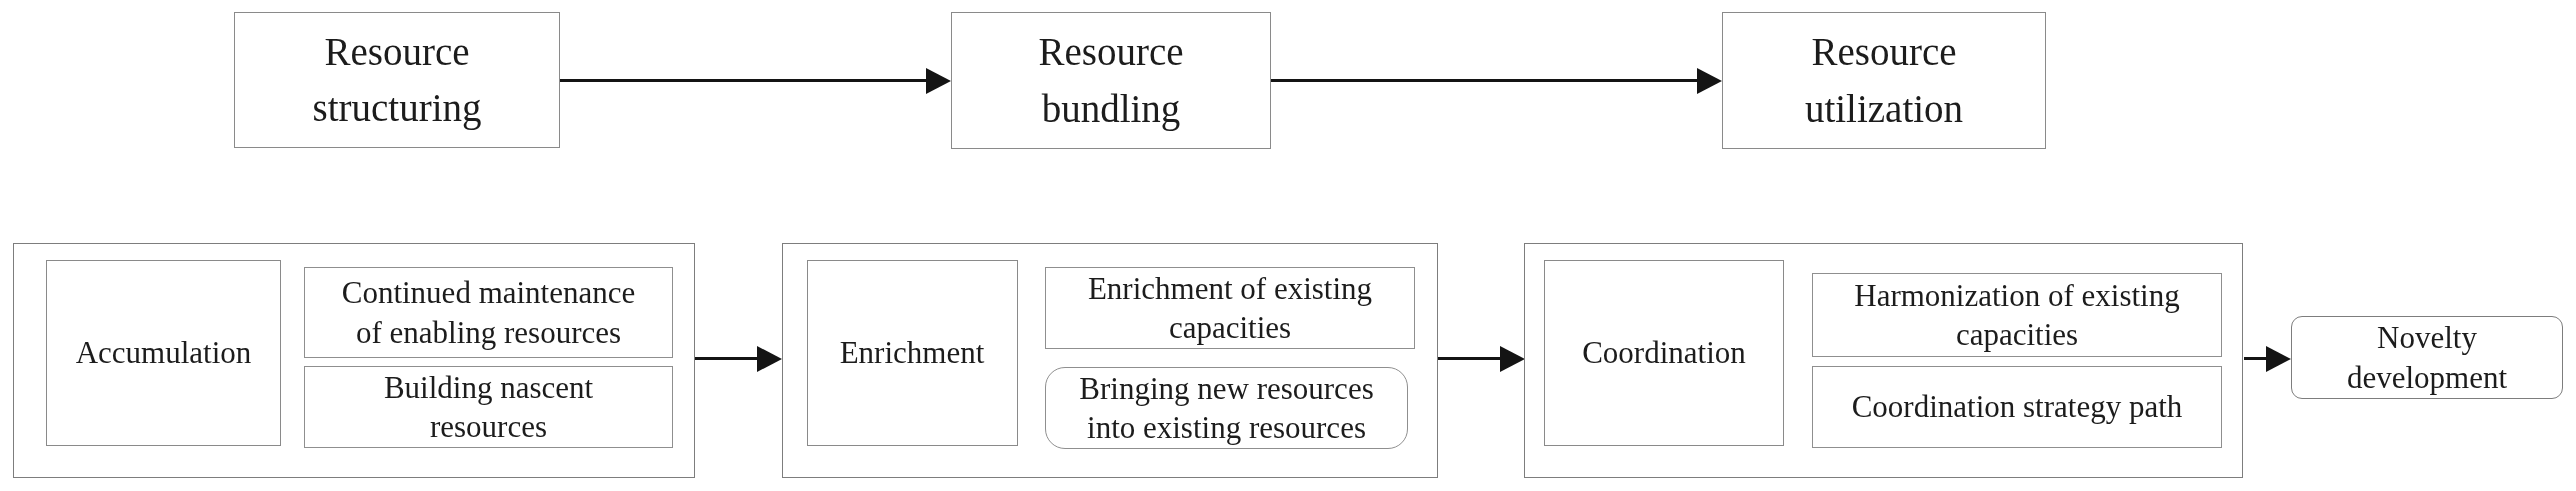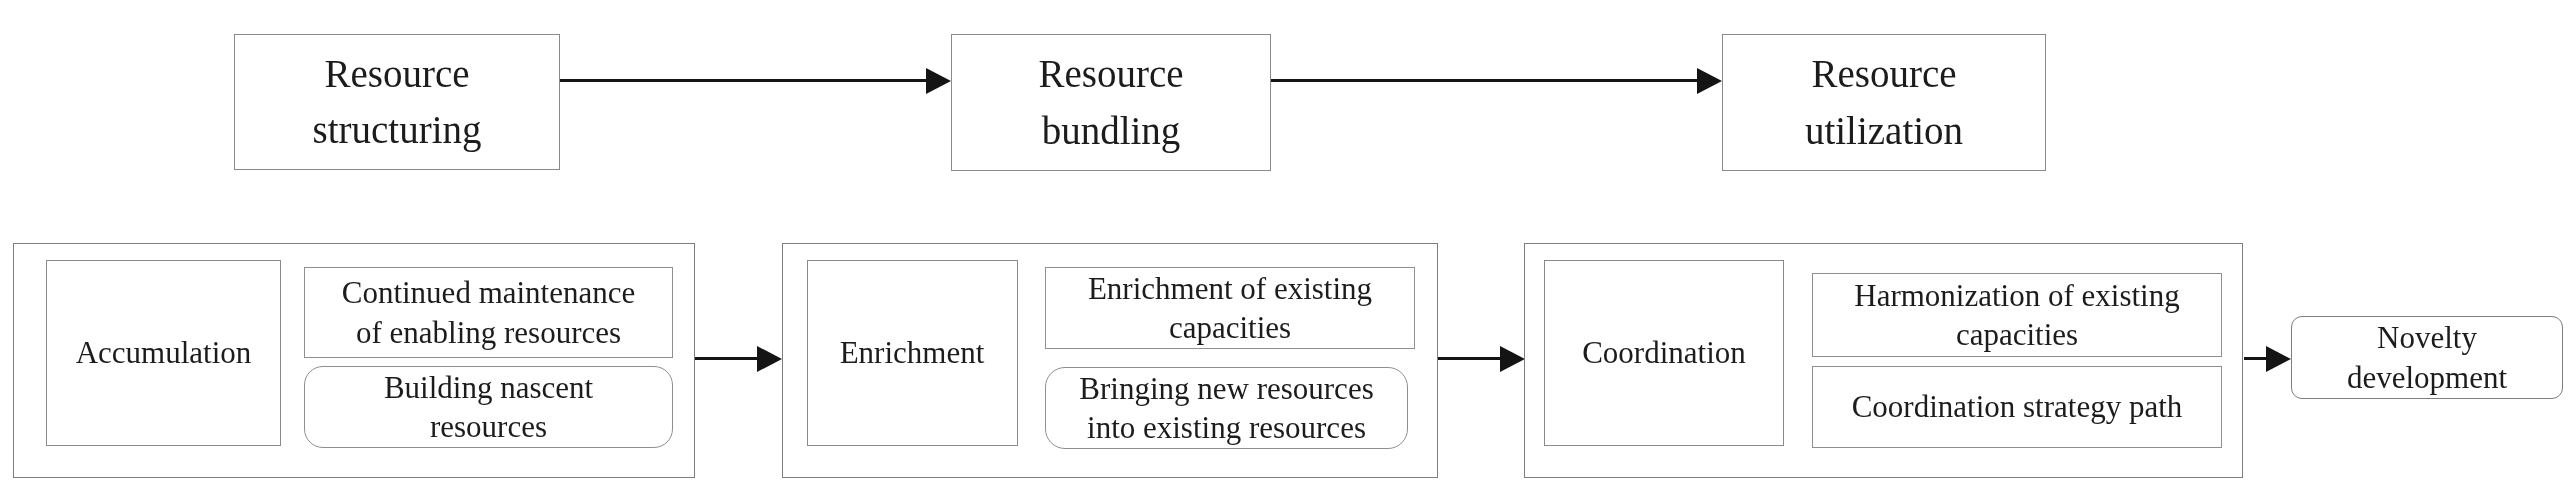--- a/index.html
+++ b/index.html
@@ -23,21 +23,21 @@
     display: flex;
     align-items: center;
     justify-content: center;
     text-align: center;
   }
   .lbl {
     white-space: pre-line;
     text-align: center;
   }
   
-  .stage { border: 1.9px solid #8a8a8a; margin-top: 22px; }
+  .stage { border: 1.9px solid #8a8a8a; }
   .stage .lbl { font-size: 39px; line-height: 1.45; }
   
   .group {
     position: absolute;
     box-sizing: border-box;
     border: 1.9px solid #7d7d7d;
     background: #ffffff;
   }
   .cat { border: 1.9px solid #8a8a8a; }
   .sub { border: 1.2px solid #8f8f8f; }
@@ -98,21 +98,21 @@
   </div>
 
   <div class="group" style="left:13px; top:243px; width:682px; height:235px;">
     <div class="box cat" style="left:32px; top:16px; width:235px; height:186px;">
       <span class="lbl">Accumulation</span>
     </div>
     <div class="box sub" style="left:290px; top:23px; width:369px; height:91px;">
       <span class="lbl">Continued maintenance
 of enabling resources</span>
     </div>
-    <div class="box sub" style="left:290px; top:122px; width:369px; height:82px;border-radius:19px;">
+    <div class="box sub" style="left:290px; top:122px; width:369px; height:82px;">
       <span class="lbl">Building nascent
 resources</span>
     </div>
   </div>
 
   <div class="arrow" style="left:695px; top:345px; width:87px;">
     <div class="shaft"></div>
     <div class="head"></div>
   </div>
 

